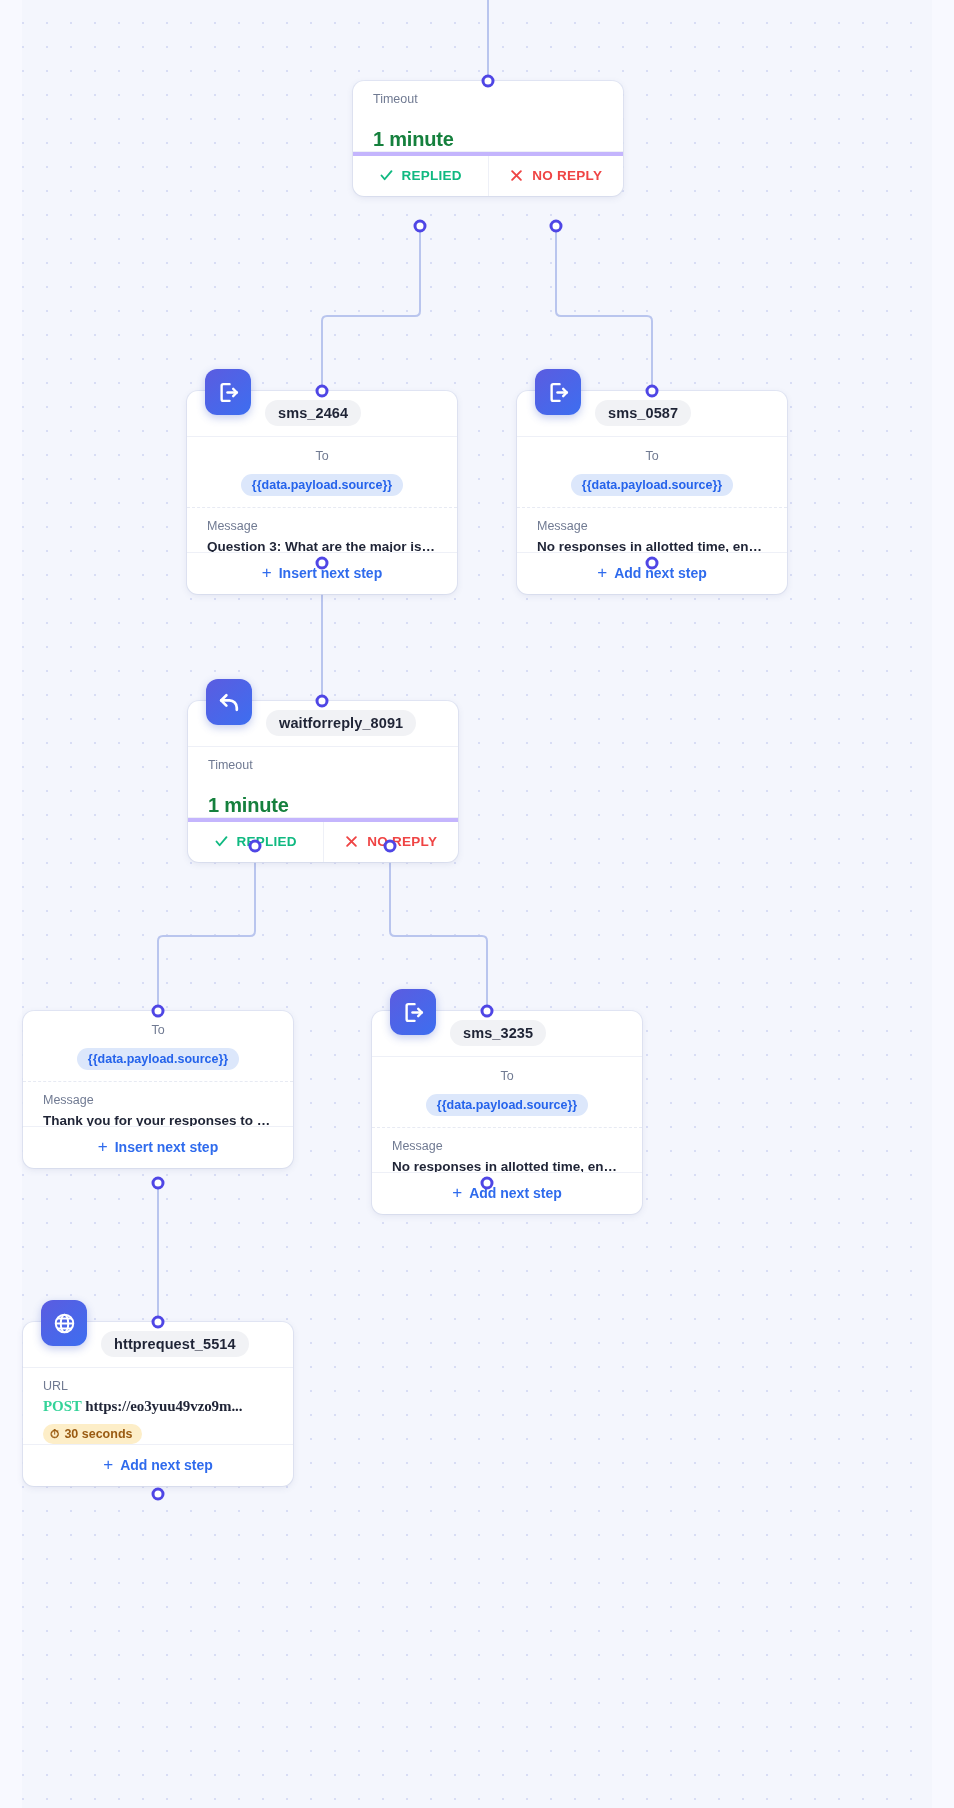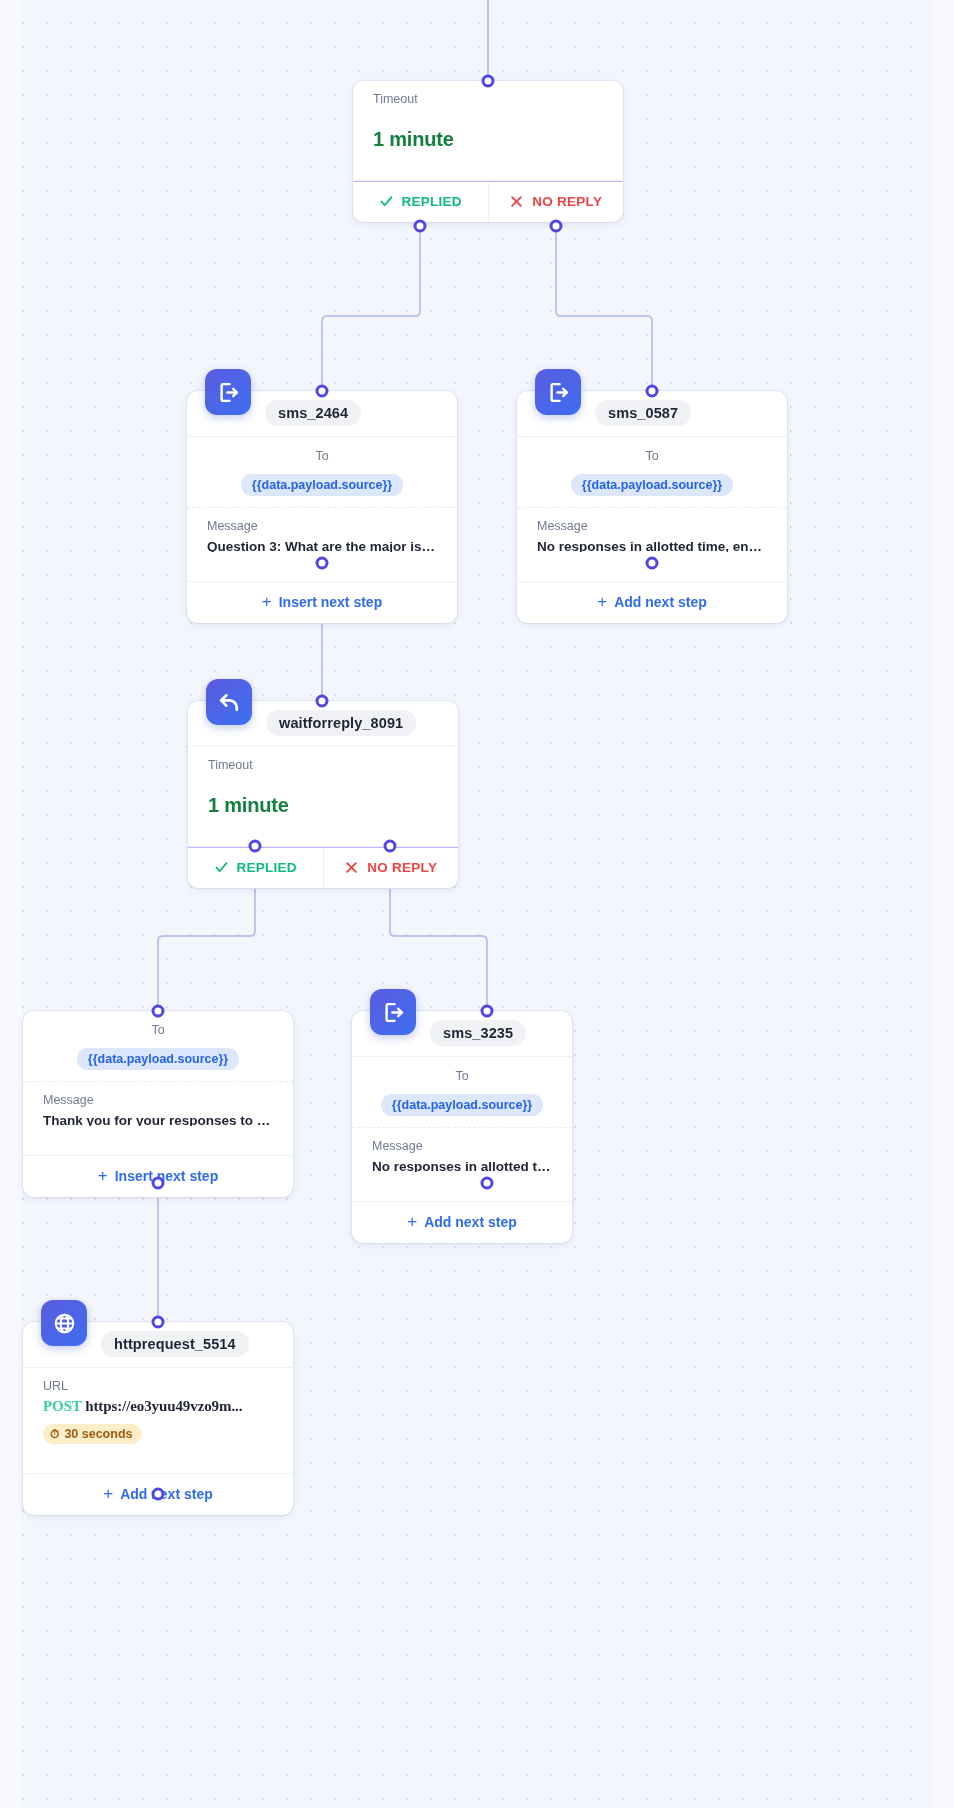--- a/index.html
+++ b/index.html
@@ -97,21 +97,21 @@
     padding: 5px 13px;
     font-size: 14.5px;
     font-weight: bold;
     color: #1f2436;
     white-space: nowrap;
     letter-spacing: 0.1px;
   }
 
   
   .field {
-    padding: 10px 20px 29px 20px;
+    padding: 10px 20px 0 20px;
     border-bottom: 1px dashed #e7eaf3;
   }
   .field.solid { border-bottom: 1px solid #eef0f7; }
   .field.noborder { border-bottom: none; }
 
   .field-label {
     font-size: 12.5px;
     color: #707a92;
     line-height: 1.35;
   }
@@ -158,21 +158,21 @@
     font-size: 20px;
     font-weight: bold;
     color: #15803d;
     margin-top: 20px;
     letter-spacing: -0.2px;
   }
 
   
   .branch-row {
     display: flex;
-    border-top: 1px solid #c4b5fd;
+    border-top: 4px solid #c4b5fd;
   }
   .branch {
     flex: 1;
     display: flex;
     align-items: center;
     justify-content: center;
     gap: 8px;
     height: 40px;
     font-size: 13.5px;
     font-weight: bold;
@@ -410,21 +410,21 @@
         <span class="msg-text">Thank you for your responses to our surv...</span>
       </div>
     </div>
 
     <div class="node-footer">
       <span class="plus">+</span>
       <span>Insert next step</span>
     </div>
   </div>
 
-  <div class="node" style="left:352px; top:1011px; width:220px;">
+  <div class="node" style="left:372px; top:1011px; width:270px;">
     <div class="node-header">
       <div class="node-icon">
         <svg viewBox="0 0 24 24" fill="none" stroke="#ffffff" stroke-width="2.3" stroke-linecap="round" stroke-linejoin="round">
           <path d="M13 4 H7 a1.6 1.6 0 0 0 -1.6 1.6 v12.8 A1.6 1.6 0 0 0 7 20 h6"></path>
           <line x1="11" y1="12" x2="20" y2="12"></line>
           <polyline points="16.5,8.5 20,12 16.5,15.5"></polyline>
         </svg>
       </div>
       <div class="node-title">sms_3235</div>
     </div>

